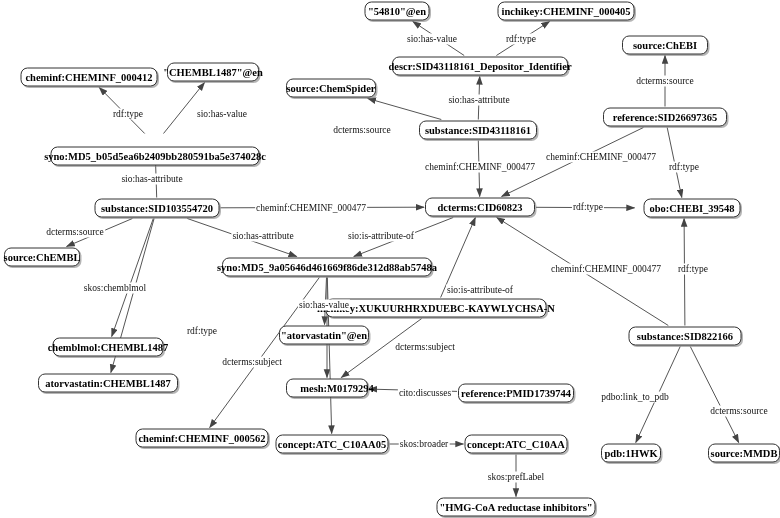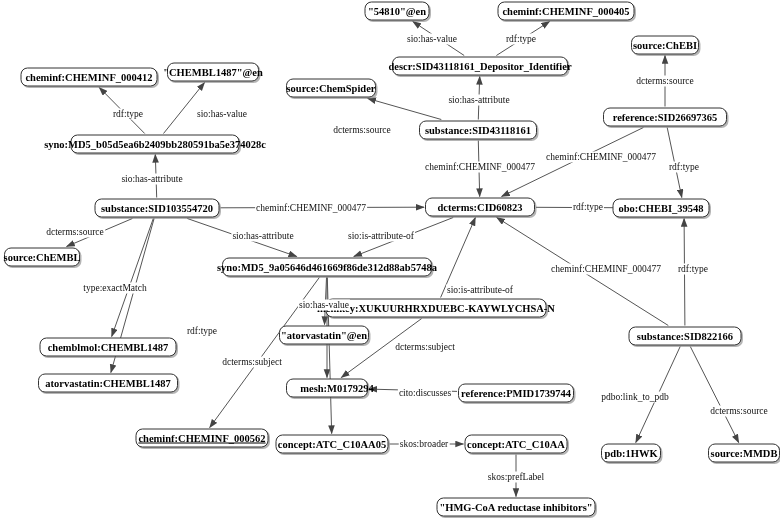--- a/index.html
+++ b/index.html
@@ -82,53 +82,53 @@
         <line x1="536.0" y1="207.3" x2="634.5" y2="207.8" stroke="#555555" stroke-width="1" marker-end="url(#arrow)"></line>
         <line x1="668.3" y1="325.5" x2="496.7" y2="217.5" stroke="#555555" stroke-width="1" marker-end="url(#arrow)"></line>
         <line x1="684.9" y1="325.5" x2="684.1" y2="218.5" stroke="#555555" stroke-width="1" marker-end="url(#arrow)"></line>
         <line x1="680.2" y1="346.5" x2="635.8" y2="442.5" stroke="#555555" stroke-width="1" marker-end="url(#arrow)"></line>
         <line x1="690.3" y1="346.5" x2="738.7" y2="442.5" stroke="#555555" stroke-width="1" marker-end="url(#arrow)"></line>
       </g>
   </svg>
   <div id="node-layer">
       <div class="node" style="left: 89px; top: 77px; width: 137px;">cheminf:CHEMINF_000412</div>
       <div class="node" style="left: 213px; top: 72px; width: 92px;">"CHEMBL1487"@en</div>
-      <div class="node" style="left: 155px; top: 144px; width: 169px;">syno:MD5_b05d5ea6b2409bb280591ba5e374028c</div>
+      <div class="node" style="left: 155px; top: 156px; width: 209px;">syno:MD5_b05d5ea6b2409bb280591ba5e374028c</div>
       <div class="node" style="left: 157px; top: 208px; width: 125px;">substance:SID103554720</div>
       <div class="node" style="left: 42px; top: 257px; width: 76px;">source:ChEMBL</div>
-      <div class="node" style="left: 108px; top: 347px; width: 137px;">chemblmol:CHEMBL1487</div>
+      <div class="node" style="left: 108px; top: 347px; width: 111px;">chemblmol:CHEMBL1487</div>
       <div class="node" style="left: 108px; top: 383px; width: 140px;">atorvastatin:CHEMBL1487</div>
-      <div class="node" style="left: 202px; top: 438px; width: 133px; text-decoration: underline;">cheminf:CHEMINF_000562</div>
+      <div class="node" style="left: 202px; top: 438px; width: 133px;">cheminf:CHEMINF_000562</div>
       <div class="node" style="left: 331px; top: 88px; width: 90px;">source:ChemSpider</div>
       <div class="node" style="left: 397px; top: 11px; width: 65px;">"54810"@en</div>
-      <div class="node" style="left: 566px; top: 11px; width: 137px;">cheminf:CHEMINF_000405</div>
+      <div class="node" style="left: 566px; top: 11px; width: 137px;">inchikey:CHEMINF_000405</div>
       <div class="node" style="left: 480px; top: 66px; width: 176px;">descr:SID43118161_Depositor_Identifier</div>
       <div class="node" style="left: 478px; top: 130px; width: 118px;">substance:SID43118161</div>
       <div class="node" style="left: 480px; top: 207px; width: 110px;">dcterms:CID60823</div>
       <div class="node" style="left: 327px; top: 267px; width: 210px;">syno:MD5_9a05646d461669f86de312d88ab5748a</div>
       <div class="node" style="left: 324px; top: 335px; width: 90px;">"atorvastatin"@en</div>
       <div class="node" style="left: 436px; top: 308px; width: 221px;">inchikey:XUKUURHRXDUEBC-KAYWLYCHSA-N</div>
       <div class="node" style="left: 327px; top: 388px; width: 82px; padding-left: 26px;">mesh:M0179294</div>
       <div class="node" style="left: 516px; top: 393px; width: 116px;">reference:PMID1739744</div>
       <div class="node" style="left: 332px; top: 444px; width: 113px;">concept:ATC_C10AA05</div>
       <div class="node" style="left: 516px; top: 444px; width: 103px;">concept:ATC_C10AA</div>
       <div class="node" style="left: 516px; top: 507px; width: 159px;">"HMG-CoA reductase inhibitors"</div>
-      <div class="node" style="left: 665px; top: 45px; width: 68px;">source:ChEBI</div>
+      <div class="node" style="left: 665px; top: 45px; width: 86px;">source:ChEBI</div>
       <div class="node" style="left: 665px; top: 117px; width: 124px;">reference:SID26697365</div>
-      <div class="node" style="left: 661px; top: 208px; width: 97px; border-radius: 7px;">obo:CHEBI_39548</div>
+      <div class="node" style="left: 692px; top: 208px; width: 97px; border-radius: 7px;">obo:CHEBI_39548</div>
       <div class="node" style="left: 685px; top: 336px; width: 113px;">substance:SID822166</div>
       <div class="node" style="left: 631px; top: 453px; width: 60px; border-radius: 7px;">pdb:1HWK</div>
       <div class="node" style="left: 744px; top: 453px; width: 72px;">source:MMDB</div>
     </div>
   <div id="label-layer">
       <div class="edge-label" style="left: 128px; top: 114px;">rdf:type</div>
       <div class="edge-label" style="left: 222px; top: 114px;">sio:has-value</div>
       <div class="edge-label" style="left: 152px; top: 179px;">sio:has-attribute</div>
       <div class="edge-label" style="left: 75px; top: 232px;">dcterms:source</div>
-      <div class="edge-label" style="left: 115px; top: 288px;">type:exactMatch</div>
+      <div class="edge-label" style="left: 115px; top: 288px;">skos:chemblmol</div>
       <div class="edge-label" style="left: 311px; top: 208px;">cheminf:CHEMINF_000477</div>
       <div class="edge-label" style="left: 263px; top: 236px;">sio:has-attribute</div>
       <div class="edge-label" style="left: 381px; top: 236px;">sio:is-attribute-of</div>
       <div class="edge-label" style="left: 202px; top: 331px;">rdf:type</div>
       <div class="edge-label" style="left: 324px; top: 305px;">sio:has-value</div>
       <div class="edge-label" style="left: 252px; top: 362px;">dcterms:subject</div>
       <div class="edge-label" style="left: 480px; top: 290px;">sio:is-attribute-of</div>
       <div class="edge-label" style="left: 425px; top: 347px;">dcterms:subject</div>
       <div class="edge-label" style="left: 425px; top: 393px;">cito:discusses</div>
       <div class="edge-label" style="left: 424px; top: 444px;">skos:broader</div>

